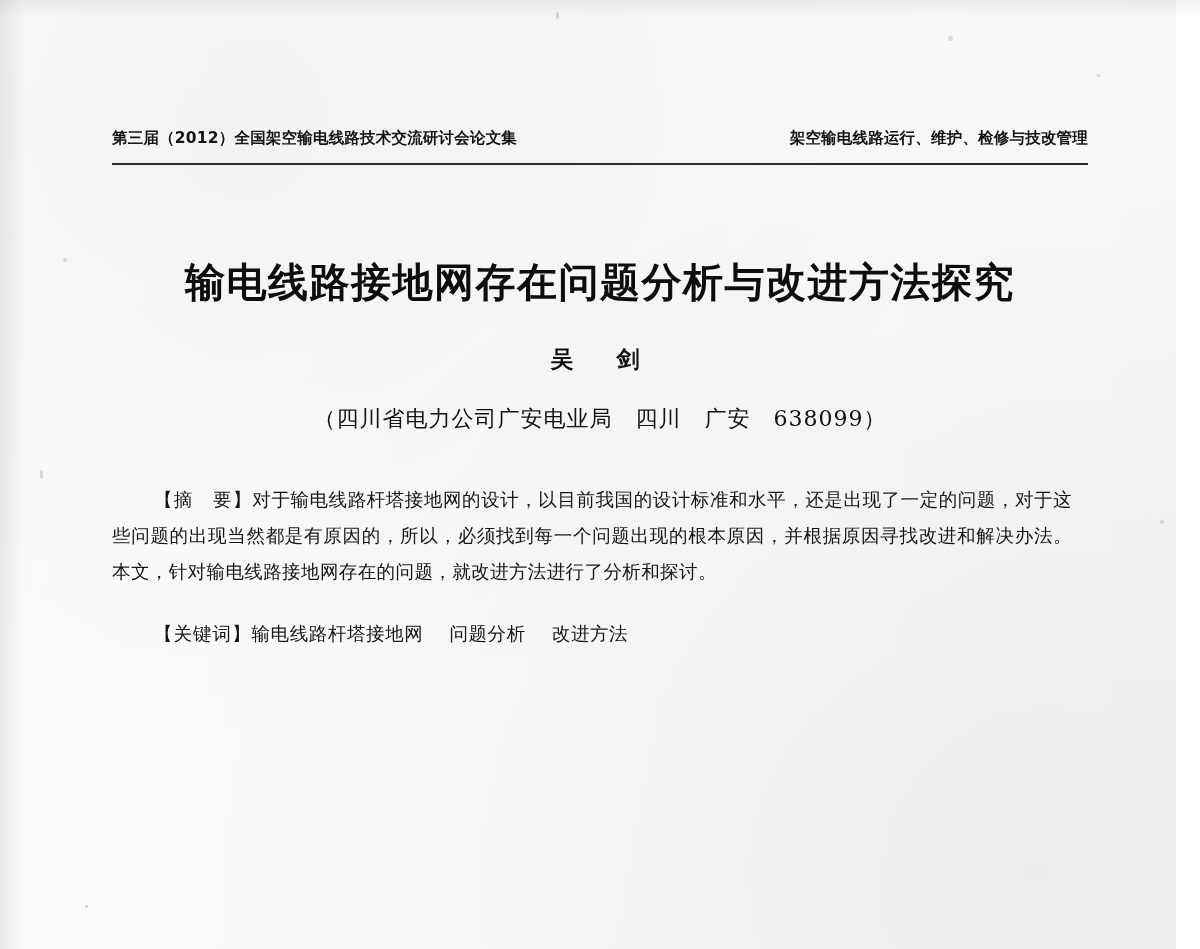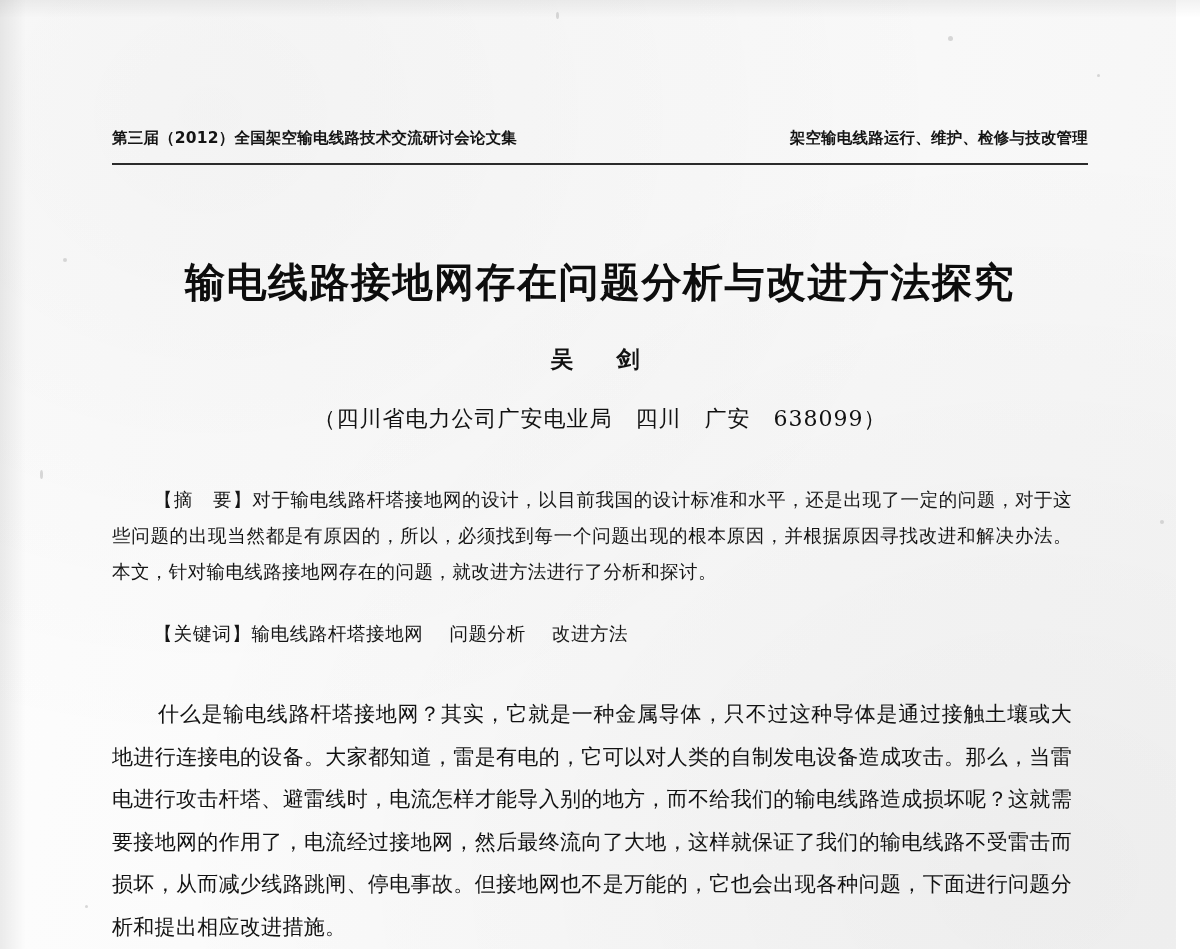--- a/index.html
+++ b/index.html
@@ -209,16 +209,15 @@
     <div class="affiliation">（四川省电力公司广安电业局　四川　广安　638099）</div>
 
     <div class="abstract">
       <span class="label-bold">【摘　要】</span><span>对于输电线路杆塔接地网的设计，以目前我国的设计标准和水平，还是出现了一定的问题，对于这些问题的出现当然都是有原因的，所以，必须找到每一个问题出现的根本原因，并根据原因寻找改进和解决办法。本文，针对输电线路接地网存在的问题，就改进方法进行了分析和探讨。</span>
     </div>
 
     <div class="keywords">
       <span class="label-bold">【关键词】</span><span>输电线路杆塔接地网</span><span class="kw-sep"></span><span>问题分析</span><span class="kw-sep"></span><span>改进方法</span>
     </div>
 
-    <p class="body-para">什么是输电线路杆塔接地网？其实，它就是一种金属导体，只不过这种导体是通过接触土壤或大地进行连接电的设备。大家都知道，雷是有电的，它可以对人类的自制发电设备造成攻击。那么，当雷电进行攻击杆塔、避雷线时，电流怎样才能导入别的地方，而不给我们的输电线路造成损坏呢？这就需要接地网的作用了，电流经过接地网，然后最终流向了大地，这样就保证了我们的输电线路不受雷击而损坏，从而减少线路跳闸、停电事故。但接地网也不是万能的，它也会出现各种问题，下面进行问题分析和提出相应改进措施。</p>
 
   </div>
 </div>
 
 </body></html>

